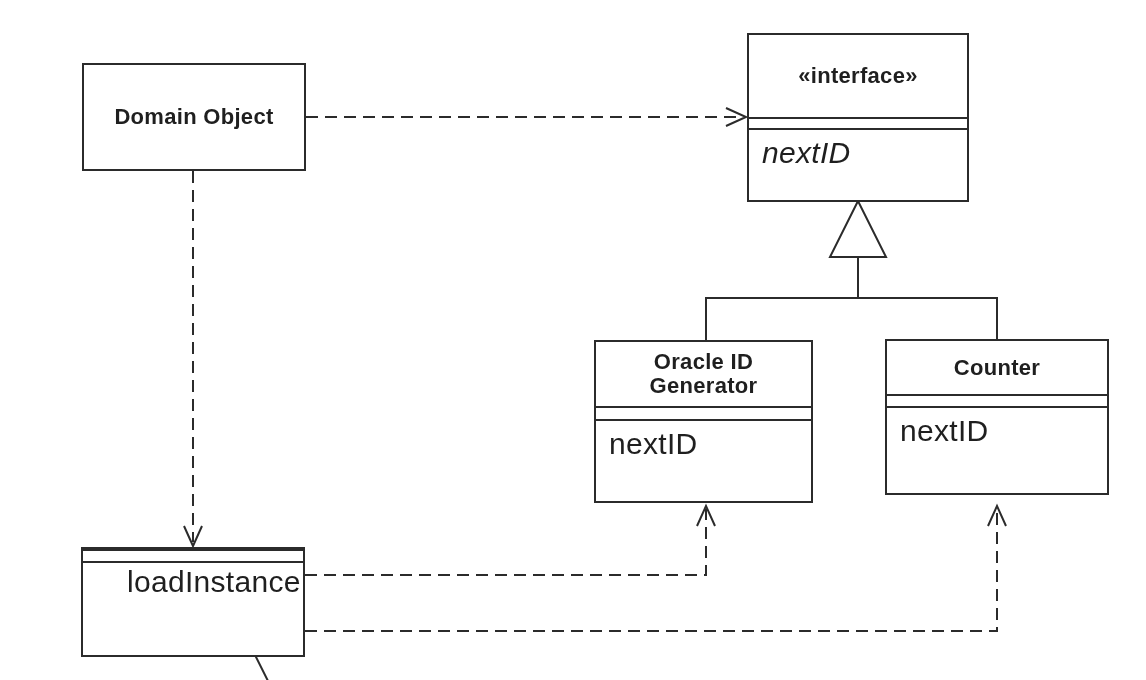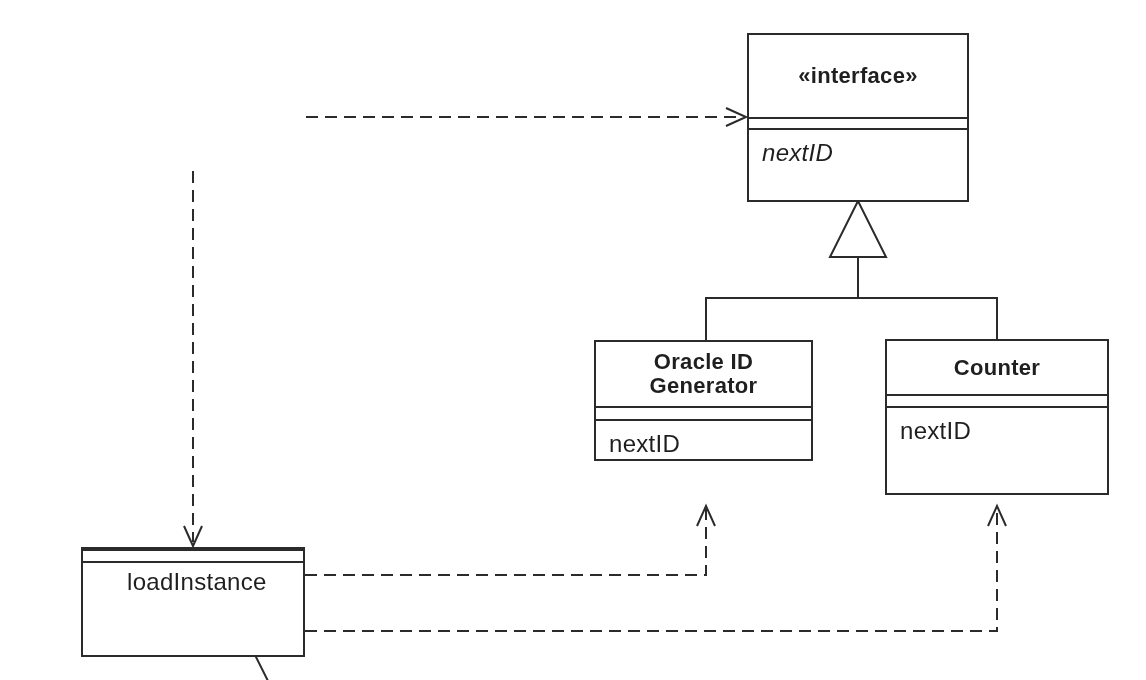--- a/index.html
+++ b/index.html
@@ -43,32 +43,32 @@
     text-align: center;
   }
   .stereotype { font-weight: bold; }
   .uml-mid {
     border-top: 2px solid #2b2b2b;
     border-bottom: 2px solid #2b2b2b;
   }
   .uml-ops {
     flex: 1;
     padding: 11px 13px 0 13px;
-    font-size: 24px;
+    font-size: 30px;
     letter-spacing: 0.3px;
     line-height: 24px;
   }
   .italic { font-style: italic; }
 
   
   #box-domain-object      { left: 82px;  top: 63px;  width: 224px; height: 108px; justify-content: center; }
   #box-id-generator       { left: 747px; top: 33px;  width: 222px; height: 169px; }
   #box-id-generator .uml-title { height: 82px; }
   #box-id-generator .uml-mid   { height: 9px; }
-  #box-oracle             { left: 594px; top: 340px; width: 219px; height: 121px; }
+  #box-oracle             { left: 594px; top: 340px; width: 219px; height: 163px; }
   #box-oracle .uml-title       { height: 64px; }
   #box-oracle .uml-mid         { height: 11px; }
   #box-counter            { left: 885px; top: 339px; width: 224px; height: 156px; }
   #box-counter .uml-title      { height: 53px; }
   #box-counter .uml-mid        { height: 10px; }
   #box-plugins            { left: 81px;  top: 547px; width: 224px; height: 110px; }
   #box-plugins .uml-title      { height: 53px; }
   #box-plugins .uml-mid        { height: 10px; }
   #box-plugins .uml-ops        { padding-top: 7px; padding-left: 44px; }
 </style>
@@ -106,20 +106,25 @@
       <path class="dash" d="M305,631 H997 V509"></path>
       <polyline class="open-arrow" points="988,526 997,506 1006,526"></polyline>
     </g>
 
     <g>
       <circle class="dot" cx="248" cy="643" r="7"></circle>
       <path class="solid" d="M252,649 L268,681"></path>
     </g>
   </svg>
 
+  <div class="uml-box" id="box-domain-object">
+    <div class="uml-title">
+      <span>Domain Object</span>
+    </div>
+  </div>
 
   <div class="uml-box" id="box-id-generator">
     <div class="uml-title">
       <span class="stereotype">«interface»</span>
     </div>
     <div class="uml-mid"></div>
     <div class="uml-ops">
       <span class="italic">nextID</span>
     </div>
   </div>

